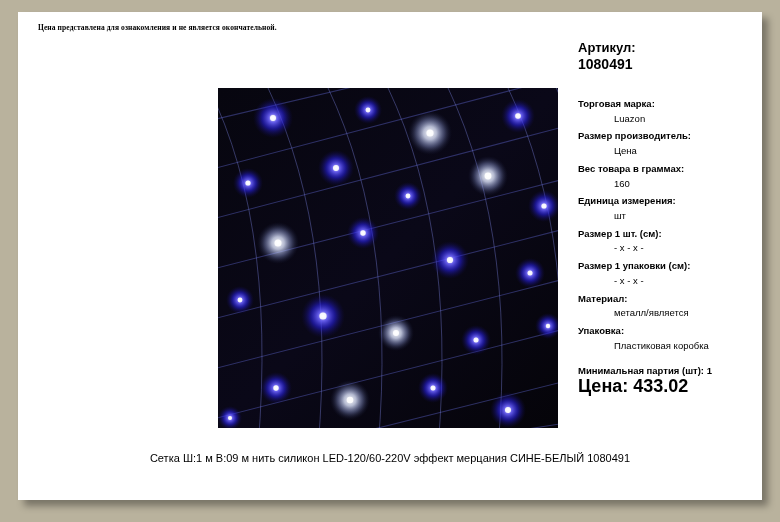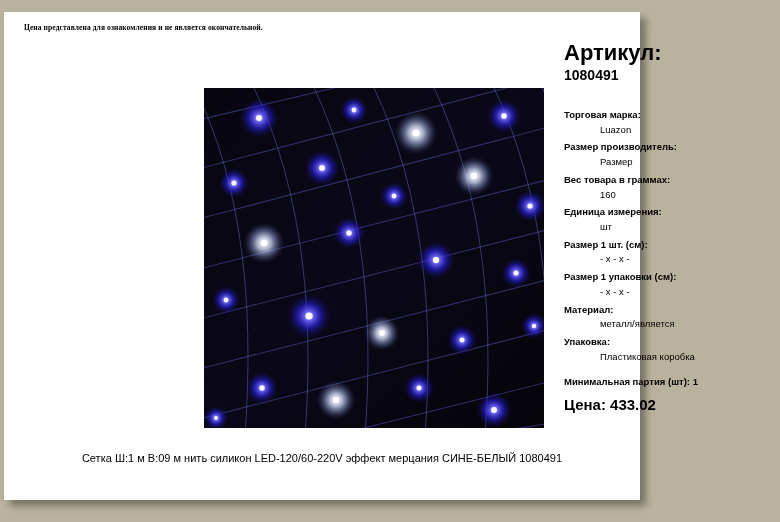--- a/index.html
+++ b/index.html
@@ -8,23 +8,23 @@
   }
   body {
     width: 780px;
     height: 522px;
     background: #b9b29d;
     font-family: "Liberation Sans", sans-serif;
     overflow: hidden;
   }
   .page-shadow {
     position: absolute;
-    left: 4px;
+    left: 18px;
     top: 12px;
-    width: 636px;
+    width: 744px;
     height: 488px;
     background: #ffffff;
     box-shadow: 6px 6px 7px rgba(0,0,0,0.35);
   }
   .sheet {
     position: relative;
     width: 100%;
     height: 100%;
     background: #ffffff;
     box-sizing: border-box;
@@ -52,21 +52,21 @@
   .product-image svg {
     display: block;
   }
   .info-col {
     position: absolute;
     left: 560px;
     top: 28px;
     width: 180px;
   }
   .sku-label {
-    font-size: 22px;
+    font-size: 13px;
     font-weight: bold;
     color: #000;
     line-height: 1.22;
   }
   .sku-value {
     font-size: 14px;
     font-weight: bold;
     color: #000;
     line-height: 1.22;
   }
@@ -87,22 +87,21 @@
     margin-bottom: 3px;
     margin-left: 36px;
   }
   .min-lot {
     margin-top: 12px;
     font-size: 9.5px;
     font-weight: bold;
     color: #000;
   }
   .price {
-    margin-top: 9px;
-    font-size: 15px;
+    font-size: 18px;
     font-weight: bold;
     color: #000;
   }
   .product-title {
     position: absolute;
     left: 0;
     right: 0;
     top: 440px;
     text-align: center;
     font-size: 11px;
@@ -227,21 +226,21 @@
 
     <div class="info-col">
       <div class="sku-label">Артикул:</div>
       <div class="sku-value">1080491</div>
 
       <div class="spec-list">
         <div class="spec-key">Торговая марка:</div>
         <div class="spec-val">Luazon</div>
 
         <div class="spec-key">Размер производитель:</div>
-        <div class="spec-val">Размер</div>
+        <div class="spec-val">Цена</div>
 
         <div class="spec-key">Вес товара в граммах:</div>
         <div class="spec-val">160</div>
 
         <div class="spec-key">Единица измерения:</div>
         <div class="spec-val">шт</div>
 
         <div class="spec-key">Размер 1 шт. (см):</div>
         <div class="spec-val">- x - x -</div>
 

